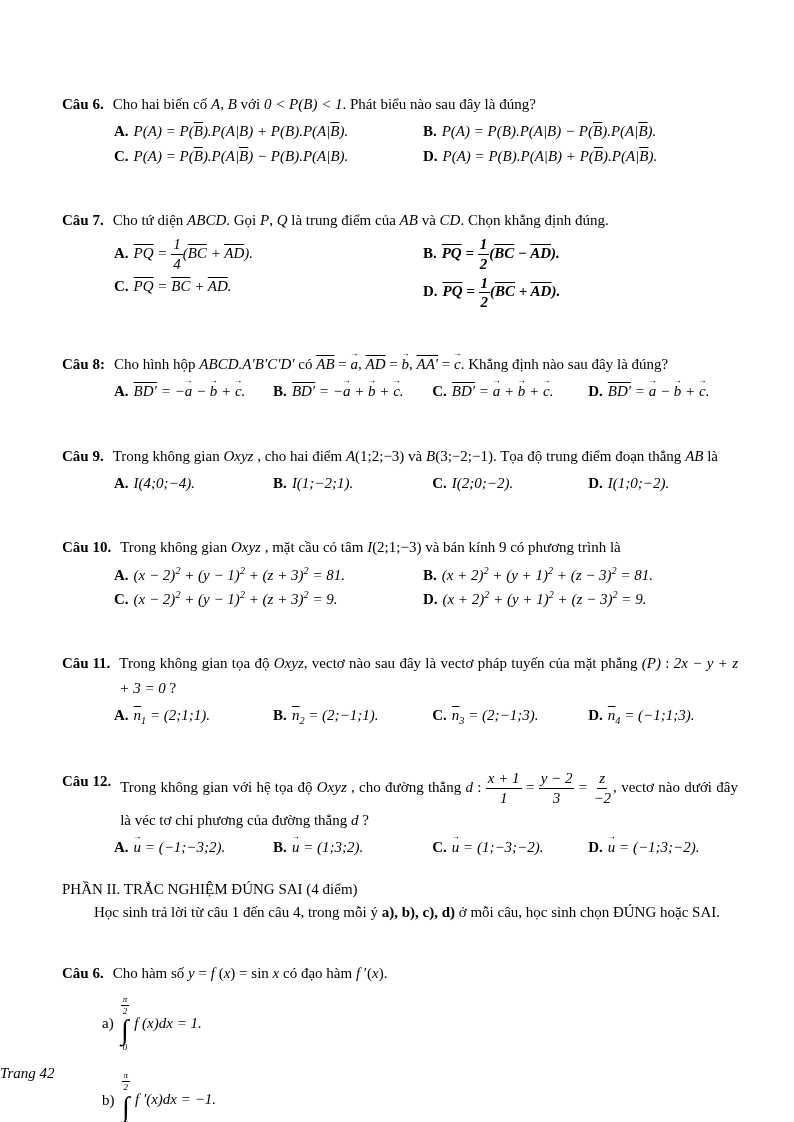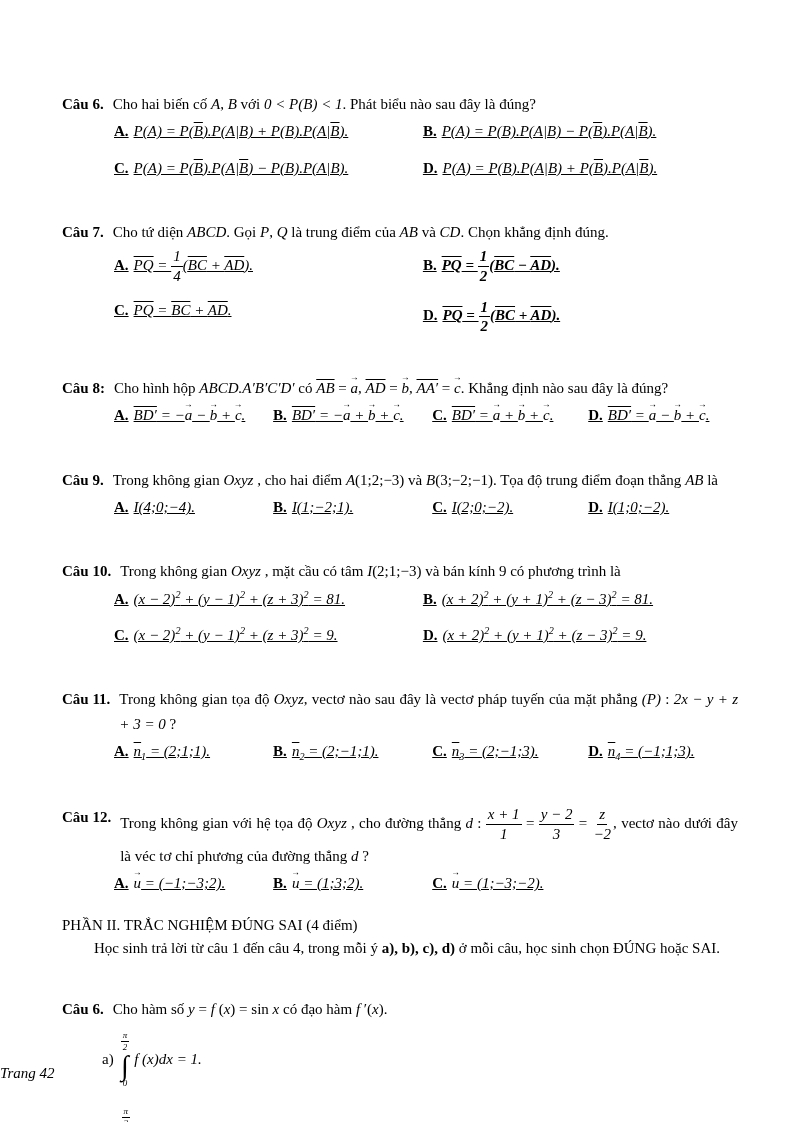--- a/index.html
+++ b/index.html
@@ -6,21 +6,21 @@
   html,body { background:#ffffff; }
   .page {
     width:794px; height:1122px; position:relative; background:#fff; color:#000;
     font-family:"Liberation Serif","DejaVu Serif",serif; font-size:15px;
     padding:52px 56px 0 62px; overflow:hidden;
   }
   .q { margin-bottom:9px; }
   .qhead { display:flex; align-items:flex-start; line-height:1.62; text-align:justify;margin-top:40px; }
   .qlabel { font-weight:bold; white-space:pre; padding-right:9px; }
   .qtext { flex:1; }
-  .opts { display:grid; margin:3px 0 0 52px; row-gap:12px; line-height:1.62;text-decoration:underline; }
+  .opts { display:grid; margin:3px 0 0 52px; row-gap:0; line-height:1.62; }
   .opts.g2 { grid-template-columns:49.5% 50.5%; }
   .opts.g4 { grid-template-columns:25.5% 25.5% 25% 24%; }
   .opt { white-space:nowrap; }
   .optlabel { font-weight:bold; padding-right:5px; }
   .m, i { font-style:italic; }
   .ol { text-decoration:overline; }
   .rad { text-decoration:overline; }
   .frac { display:inline-flex; flex-direction:column; align-items:center; vertical-align:middle; line-height:1.25; text-align:center; }
   .frac > span { display:block; padding:0 2px; }
   .frac > span:first-child { border-bottom:1px solid #000; }
@@ -142,20 +142,21 @@
               <span>3</span>
             </span> = <span class="frac m">
               <span>z</span>
               <span>−2</span>
             </span>, vectơ nào dưới đây là véc tơ chỉ phương của đường thẳng <i>d</i> ?</div>
       </div>
       <div class="opts g4">
         <div class="opt"><b class="optlabel">A.</b><span class="m"><span class="v">u</span> = (−1;−3;2).</span></div>
         <div class="opt"><b class="optlabel">B.</b><span class="m"><span class="v">u</span> = (1;3;2).</span></div>
         <div class="opt"><b class="optlabel">C.</b><span class="m"><span class="v">u</span> = (1;−3;−2).</span></div>
+        <div class="opt"><b class="optlabel">D.</b><span class="m"><span class="v">u</span> = (−1;3;−2).</span></div>
       </div>
     </div>
 
   </div>
 
   <div>
     <div class="part2-head">PHẦN II. TRẮC NGHIỆM ĐÚNG SAI (4 điểm)</div>
     <div class="instr">Học sinh trả lời từ câu 1 đến câu 4, trong mỗi ý <b>a), b), c), d)</b> ở mỗi câu, học sinh chọn ĐÚNG hoặc SAI.</div>
 
     <div class="q">

